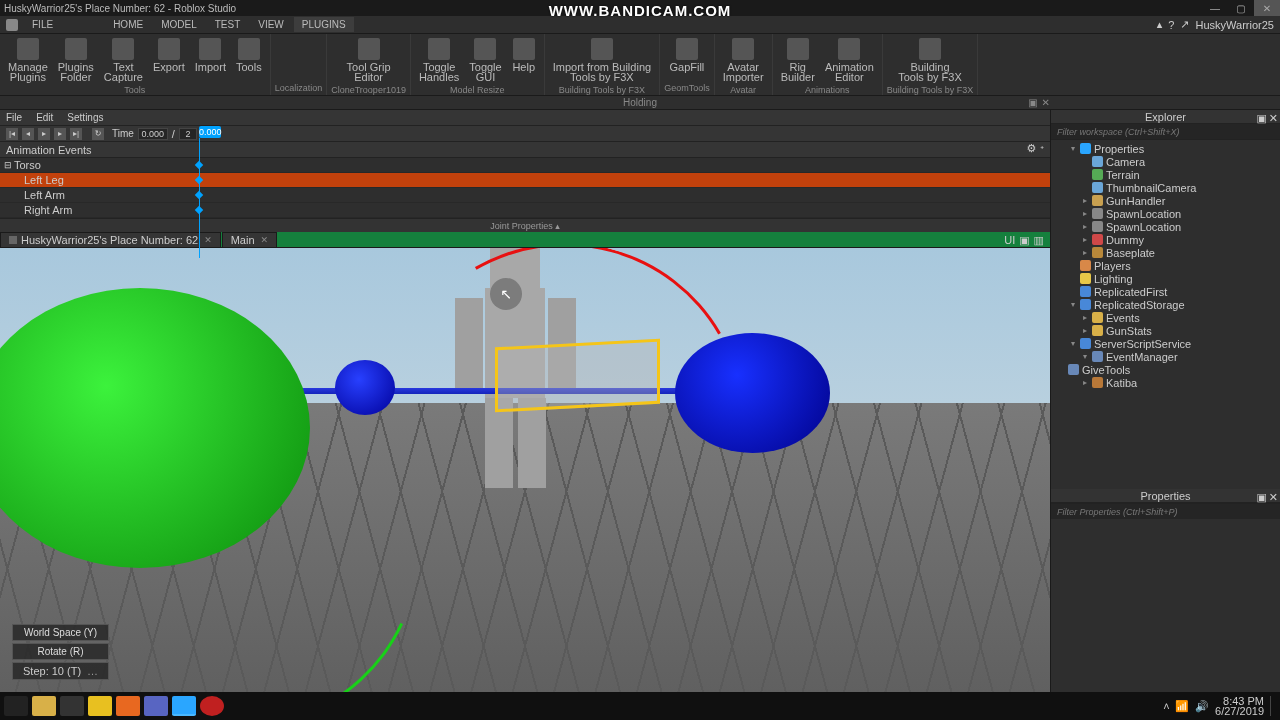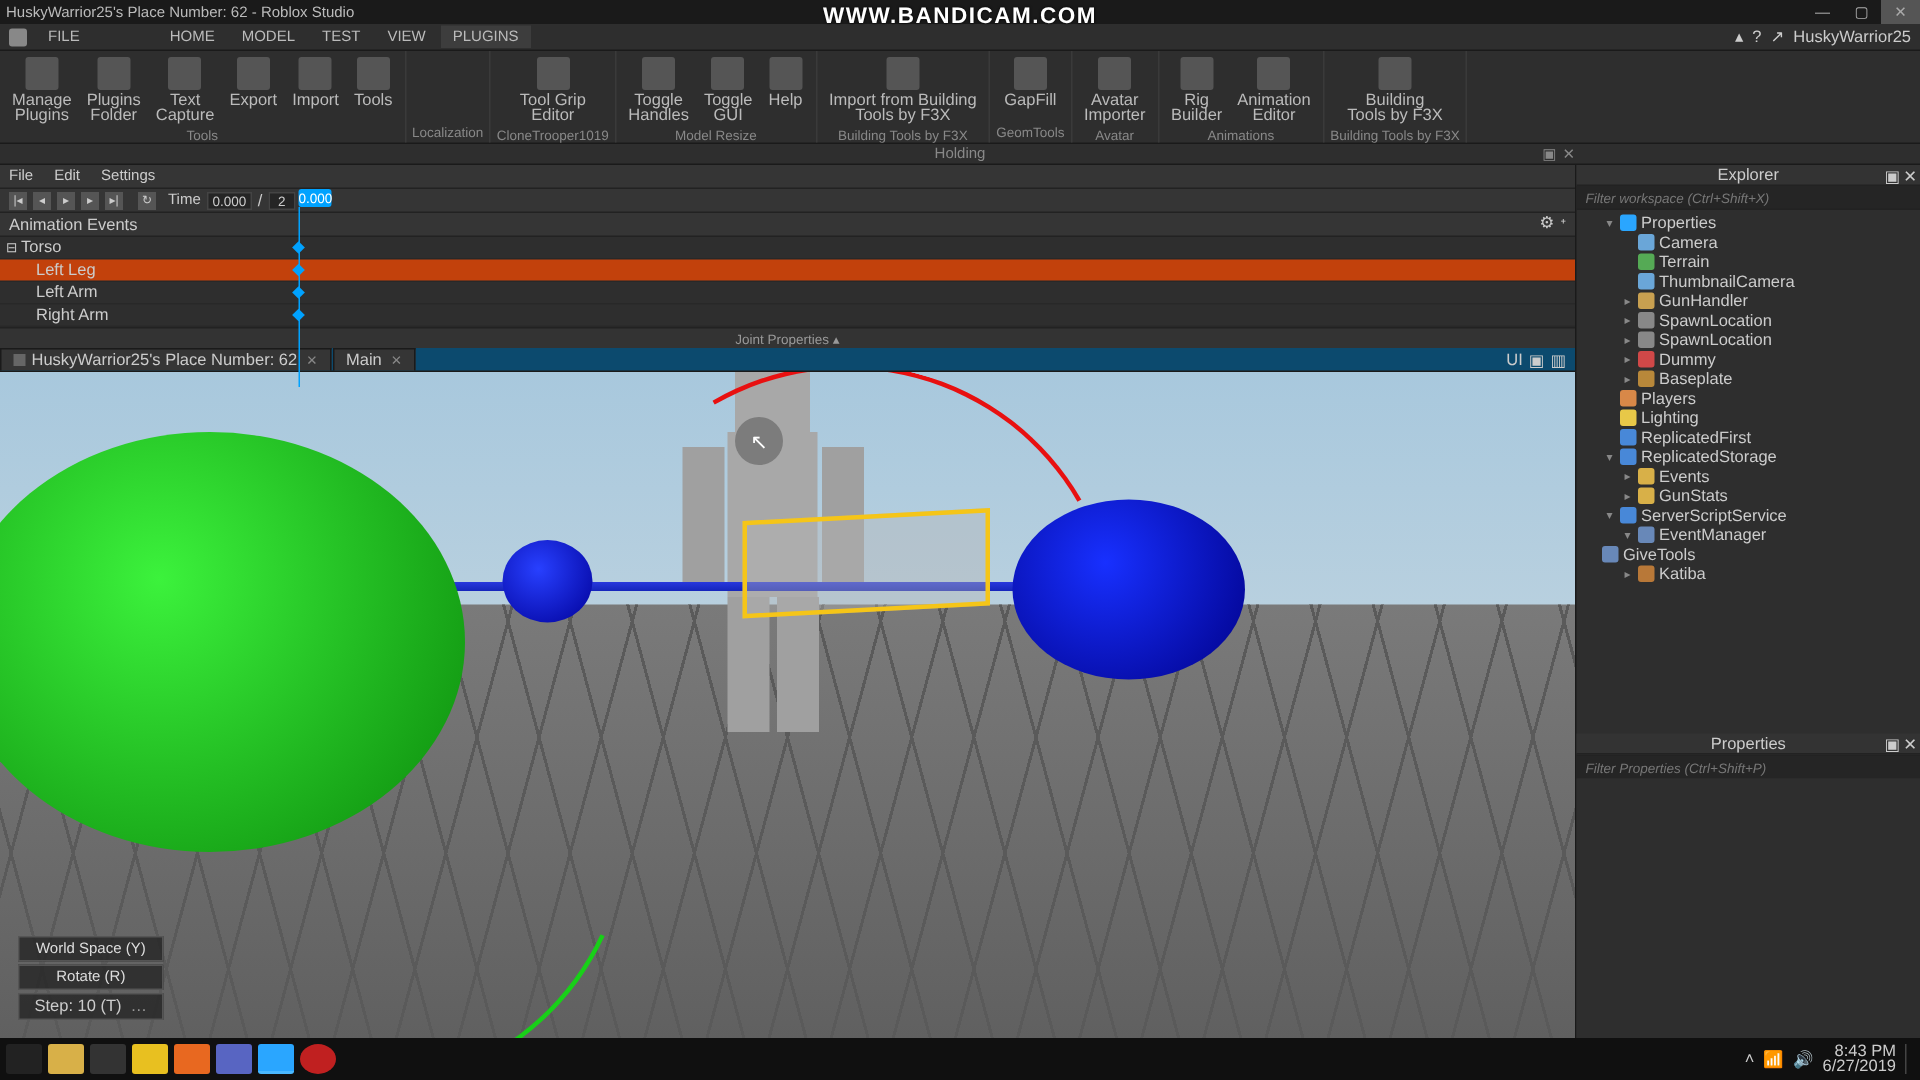--- a/index.html
+++ b/index.html
@@ -44,21 +44,21 @@
 .animevents .ric2{display:flex;gap:4px;}
 .jointhdr{height:14px;background:#2a2a2a;padding:0 6px;font-size:10px;font-weight:bold;border-bottom:1px solid #222;line-height:14px;}
 .jointlist{background:#2e2e2e;position:relative;}
 .jrow{height:15px;display:flex;align-items:center;padding-left:14px;font-size:10px;border-bottom:1px solid #282828;position:relative;}
 .jrow.indent{padding-left:24px;}
 .jrow.sel{background:#c2410c;color:#fff;}
 .jrow .kf{position:absolute;width:6px;height:6px;background:#00a2ff;transform:rotate(45deg);top:4px;}
 .jrow .exp{position:absolute;left:4px;font-size:9px;}
 .jointprops{height:14px;background:#333;text-align:center;font-size:9px;color:#999;line-height:14px;border-top:1px solid #222;}
 
-.tabs{height:16px;background:#0c4a6e;display:flex;align-items:flex-end;border-bottom:1px solid #1a1a1a;}
+.tabs{height:16px;background:#15803d;display:flex;align-items:flex-end;border-bottom:1px solid #1a1a1a;}
 .tab{height:15px;padding:0 8px;font-size:10px;background:#353535;border:1px solid #1a1a1a;border-bottom:none;margin-right:1px;display:flex;align-items:center;gap:4px;}
 .tab .tic{width:8px;height:8px;background:#666;}
 .tab .x{font-size:9px;color:#888;margin-left:2px;}
 .tabs .tright{margin-left:auto;display:flex;gap:4px;padding:0 6px;font-size:9px;color:#00a2ff;}
 
 .viewport{flex:1;position:relative;overflow:hidden;background:linear-gradient(#a8c8dd 0%,#b8d0df 35%,#888 35%,#666 100%);}
 .gridfloor{position:absolute;left:0;right:0;top:35%;bottom:0;background:
  repeating-linear-gradient(75deg,transparent 0 38px,#5a5a5a 38px 40px),
  repeating-linear-gradient(-75deg,transparent 0 38px,#5a5a5a 38px 40px),
  linear-gradient(#7a7a7a,#606060);

